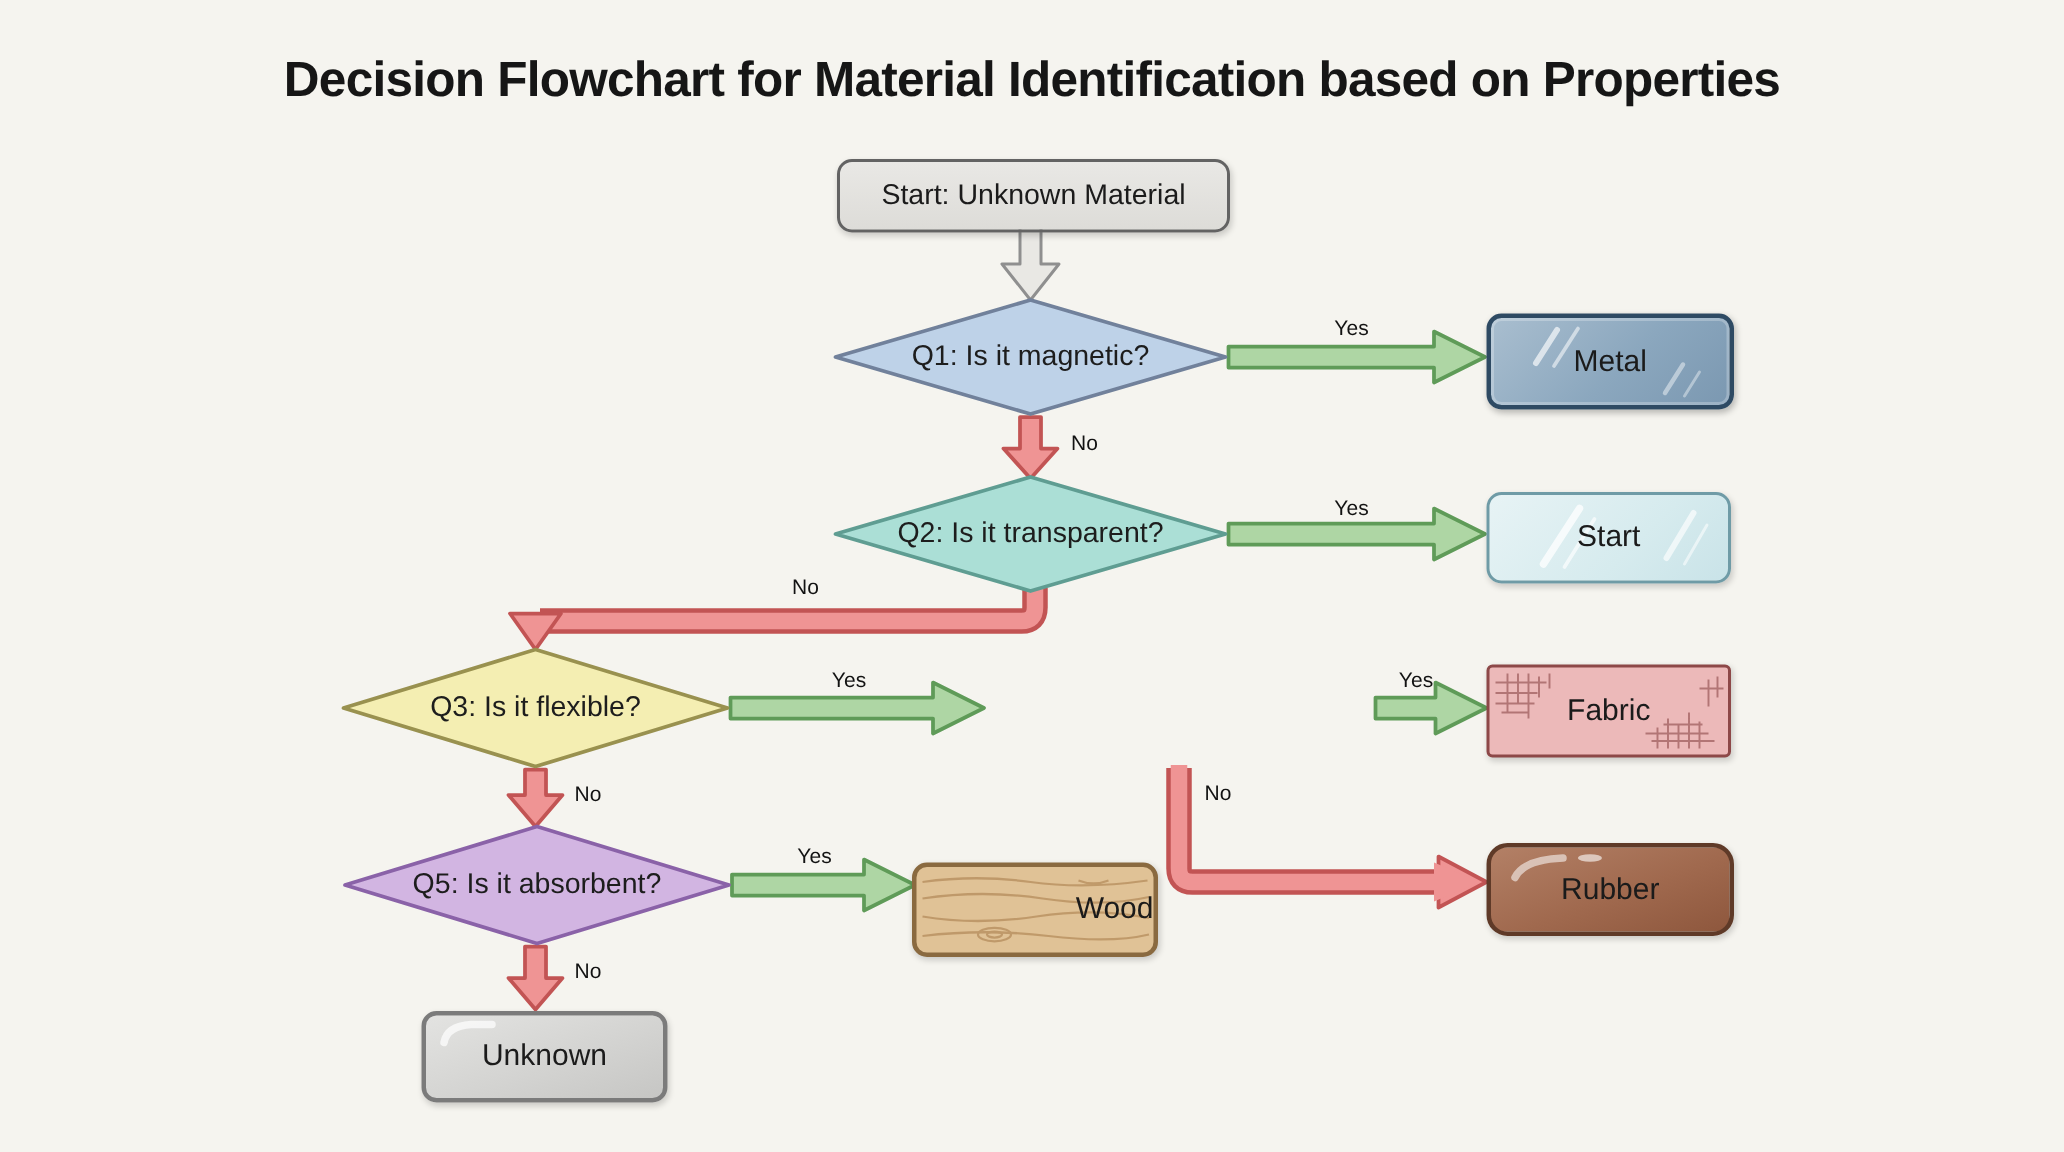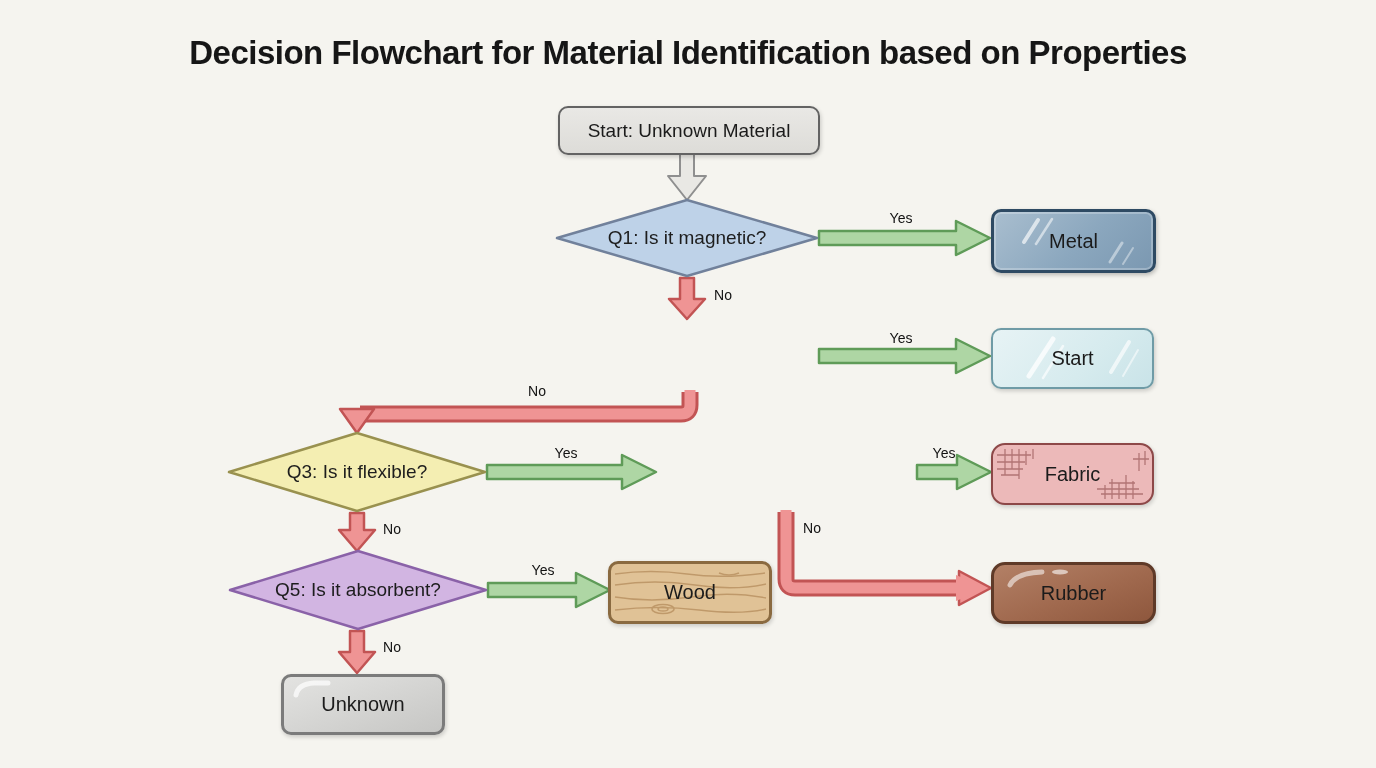--- a/index.html
+++ b/index.html
@@ -30,21 +30,21 @@
   .diamond svg{position:absolute;left:0;top:0;}
   .diamond .dlabel{
     position:relative;z-index:2;font-size:19px;color:#1d1d1d;text-align:center;
   }
   .edge-label{
     position:absolute;z-index:3;transform:translate(-50%,-50%);
     font-size:14px;color:#121212;white-space:nowrap;
   }
   .metal-box{background:linear-gradient(135deg,#a9becf 0%,#8ba7be 55%,#7b98b1 100%);border:3px solid #2e4a63;box-shadow:inset 0 0 0 2px rgba(255,255,255,0.25),1px 2px 4px rgba(0,0,0,0.25);}
   .glass-box{background:linear-gradient(135deg,#e7f3f5 0%,#d6ebee 60%,#c9e3e8 100%);border:2.5px solid #6f9ba6;}
-  .fabric-box{background:#ecb9b9;border:2.5px solid #8d4848;border-radius:14px;}
+  .fabric-box{background:#ecb9b9;border:2.5px solid #8d4848;border-radius:4px;}
   .rubber-box{background:linear-gradient(160deg,#b38066 0%,#a0694e 55%,#8e573d 100%);border:3px solid #5f3a28;border-radius:14px;}
   .wood-box{background:#e0c296;border:3px solid #8a6a40;}
   .plastic-box{background:linear-gradient(160deg,#e3e3e1 0%,#d2d2d0 60%,#c6c6c4 100%);border:3px solid #7b7b7b;}
 </style>
 </head>
 <body>
 
 <div class="stage">
 
   <div class="page-title">Decision Flowchart for Material Identification based on Properties</div>
@@ -117,20 +117,26 @@
     <span>Start: Unknown Material</span>
   </div>
 
   <div class="node diamond" style="left:555px;top:198px;width:264px;height:80px;">
     <svg width="264" height="80">
       <polygon points="132,2 262,40 132,78 2,40" fill="#bed2e8" stroke="#71819b" stroke-width="2.5" stroke-linejoin="round"></polygon>
     </svg>
     <span class="dlabel">Q1: Is it magnetic?</span>
   </div>
 
+  <div class="node diamond" style="left:555px;top:316px;width:264px;height:80px;">
+    <svg width="264" height="80">
+      <polygon points="132,2 262,40 132,78 2,40" fill="#abdfd6" stroke="#5f9d92" stroke-width="2.5" stroke-linejoin="round"></polygon>
+    </svg>
+    <span class="dlabel">Q2: Is it transparent?</span>
+  </div>
 
   <div class="node diamond" style="left:227px;top:431px;width:260px;height:82px;">
     <svg width="260" height="82">
       <polygon points="130,2 258,41 130,80 2,41" fill="#f4eeb2" stroke="#99914f" stroke-width="2.5" stroke-linejoin="round"></polygon>
     </svg>
     <span class="dlabel">Q3: Is it flexible?</span>
   </div>
 
 
   <div class="node diamond" style="left:228px;top:549px;width:260px;height:82px;">
@@ -174,21 +180,21 @@
   </div>
 
   <div class="node node-box rubber-box" style="left:991px;top:562px;width:159px;height:56px;">
     <svg class="texture" viewBox="0 0 159 56">
       <path d="M 16 20 Q 22 8 48 7" stroke="#ffffff" stroke-width="5" opacity="0.55" fill="none" stroke-linecap="round"></path>
       <ellipse cx="66" cy="7" rx="8" ry="2.5" fill="#ffffff" opacity="0.6"></ellipse>
     </svg>
     <span class="result-label">Rubber</span>
   </div>
 
-  <div class="node node-box wood-box" style="left:608px;top:561px;width:158px;height:57px;">
+  <div class="node node-box wood-box" style="left:608px;top:575px;width:158px;height:57px;justify-content:flex-end;">
     <svg class="texture" viewBox="0 0 158 57">
       <g stroke="#b89060" stroke-width="1.5" opacity="0.8" fill="none">
         <path d="M 4 10 Q 40 5 76 10 T 154 9"></path>
         <path d="M 4 21 Q 44 15 84 21 T 155 20"></path>
         <path d="M 4 33 Q 40 39 80 33 T 155 34"></path>
         <path d="M 4 46 Q 46 41 88 46 T 155 45"></path>
         <ellipse cx="52" cy="45" rx="11" ry="4.5"></ellipse>
         <ellipse cx="52" cy="45" rx="5" ry="2"></ellipse>
         <path d="M 108 9 Q 118 13 128 9"></path>
       </g>

